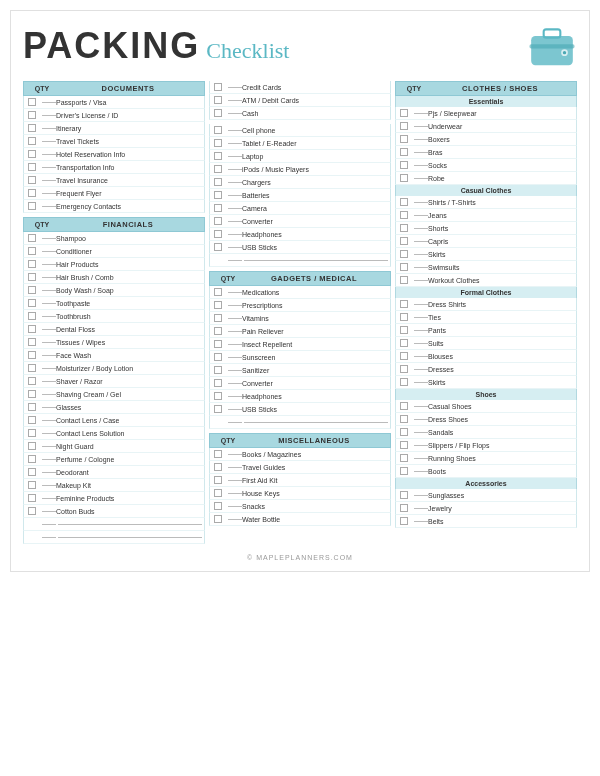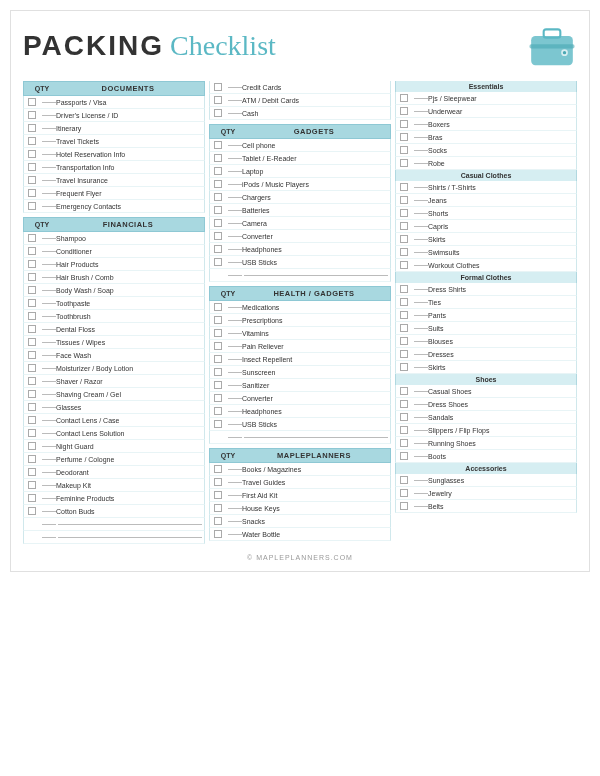--- a/index.html
+++ b/index.html
@@ -23,28 +23,28 @@
       align-items: center;
       justify-content: space-between;
       margin-bottom: 10px;
     }
     .header-title {
       display: flex;
       align-items: baseline;
       gap: 6px;
     }
     .packing-text {
-      font-size: 28px;
+      font-size: 36px;
       font-weight: 700;
       letter-spacing: 2px;
       color: #333;
       text-transform: uppercase;
     }
     .checklist-text {
-      font-size: 28px;
+      font-size: 22px;
       font-family: 'Brush Script MT', cursive;
       color: #5bb8c4;
       font-weight: normal;
     }
     .header-icon {
       width: 50px;
       height: 50px;
     }
     
     .main-grid {
@@ -355,24 +355,20 @@
     <span class="qty-line"></span>
     <span class="item-label">ATM / Debit Cards</span>
   </div>
           <div class="item">
     <span class="checkbox"></span>
     <span class="qty-line"></span>
     <span class="item-label">Cash</span>
   </div>
         </div>
         <div class="section">
-          <div class="section-header">
-    <span class="qty-label">QTY</span>
-    <span class="section-title">GADGETS</span>
-  </div>
           <div class="item">
     <span class="checkbox"></span>
     <span class="qty-line"></span>
     <span class="item-label">Cell phone</span>
   </div>
           <div class="item">
     <span class="checkbox"></span>
     <span class="qty-line"></span>
     <span class="item-label">Tablet / E-Reader</span>
   </div>
@@ -418,21 +414,21 @@
   </div>
           <div class="item-blank">
     <span class="checkbox"></span>
     <span class="blank-line" style="width:14px"></span>
     <span class="blank-line" style="width:100%"></span>
   </div>
         </div>
         <div class="section">
           <div class="section-header">
     <span class="qty-label">QTY</span>
-    <span class="section-title">HEALTH / GADGETS</span>
+    <span class="section-title">GADGETS / MEDICAL</span>
   </div>
           <div class="item">
     <span class="checkbox"></span>
     <span class="qty-line"></span>
     <span class="item-label">Medications</span>
   </div>
           <div class="item">
     <span class="checkbox"></span>
     <span class="qty-line"></span>
     <span class="item-label">Prescriptions</span>
@@ -479,21 +475,21 @@
   </div>
           <div class="item-blank">
     <span class="checkbox"></span>
     <span class="blank-line" style="width:14px"></span>
     <span class="blank-line" style="width:100%"></span>
   </div>
         </div>
         <div class="section">
           <div class="section-header">
     <span class="qty-label">QTY</span>
-    <span class="section-title">MAPLEPLANNERS</span>
+    <span class="section-title">MISCELLANEOUS</span>
   </div>
           <div class="item">
     <span class="checkbox"></span>
     <span class="qty-line"></span>
     <span class="item-label">Books / Magazines</span>
   </div>
           <div class="item">
     <span class="checkbox"></span>
     <span class="qty-line"></span>
     <span class="item-label">Travel Guides</span>
@@ -515,20 +511,24 @@
   </div>
           <div class="item">
     <span class="checkbox"></span>
     <span class="qty-line"></span>
     <span class="item-label">Water Bottle</span>
   </div>
         </div>
       </div>
 
     <div class="col" id="col3-container">
+        <div class="section-header">
+  <span class="qty-label">QTY</span>
+  <span class="section-title">CLOTHES / SHOES</span>
+</div>
         <div class="sub-header">Essentials</div>
         <div class="item">
     <span class="checkbox"></span>
     <span class="qty-line"></span>
     <span class="item-label">Pjs / Sleepwear</span>
   </div>
         <div class="item">
     <span class="checkbox"></span>
     <span class="qty-line"></span>
     <span class="item-label">Underwear</span>

